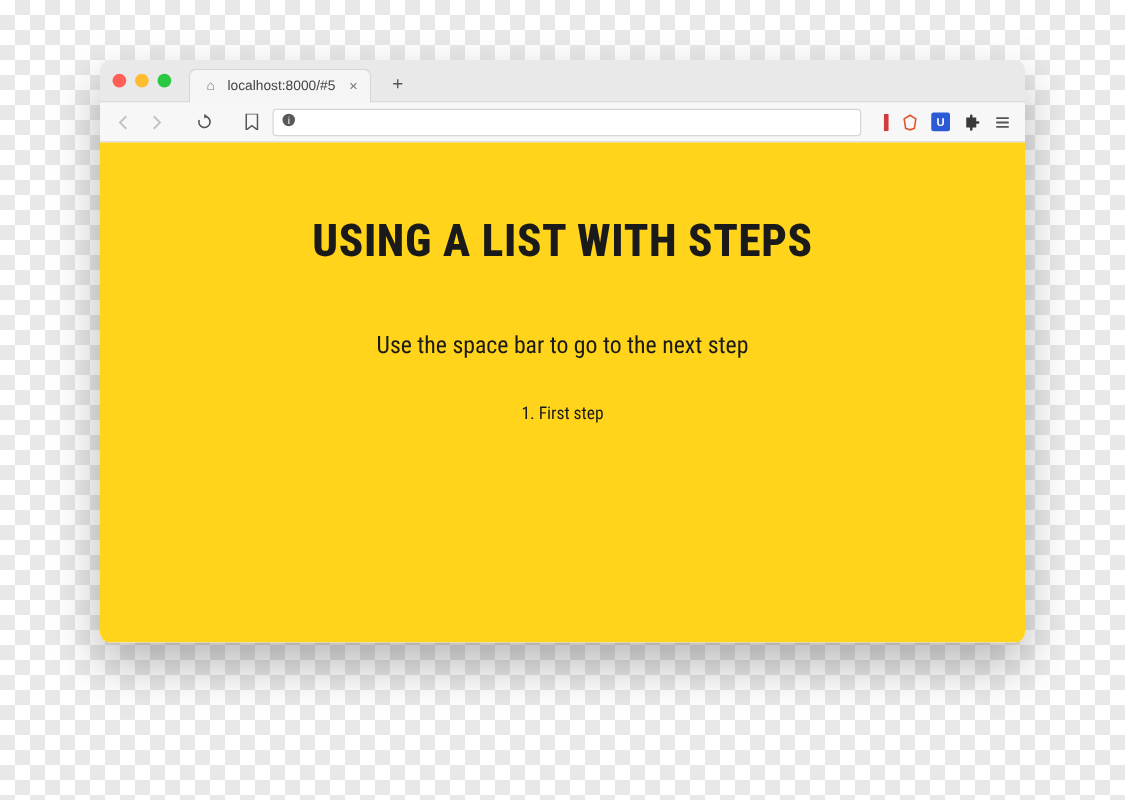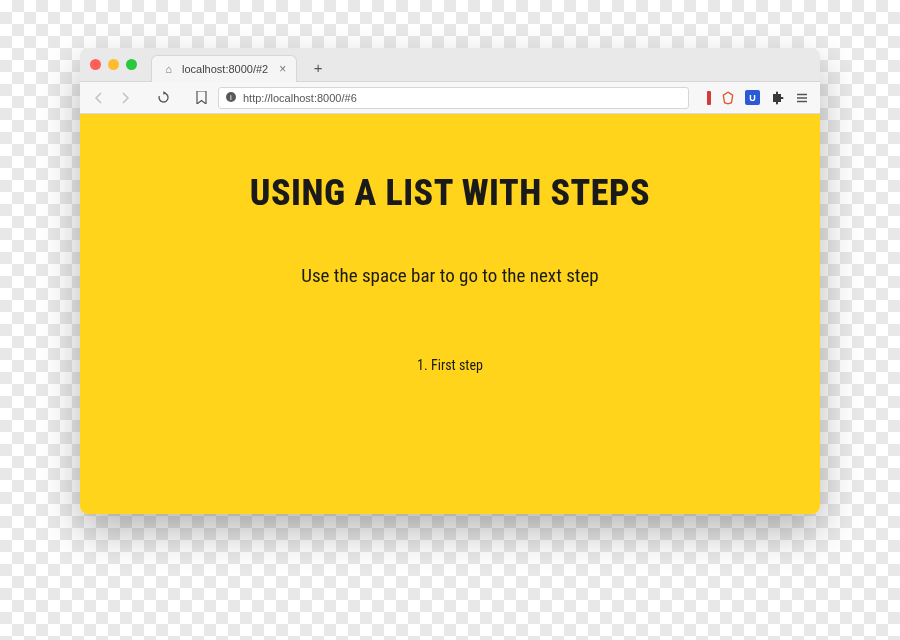--- a/index.html
+++ b/index.html
@@ -117,42 +117,42 @@
     .content h1 {
       font-size: 36px;
       font-weight: 800;
       letter-spacing: 0.5px;
       text-transform: uppercase;
       margin-bottom: 50px;
       font-stretch: condensed;
     }
     .content .subtitle {
       font-size: 19px;
-      margin-bottom: 70px;
+      margin-bottom: 36px;
       font-stretch: condensed;
     }
     .content .step {
       font-size: 14px;
       font-stretch: condensed;
     }
   </style>
 </head>
 <body>
 
 <div class="window">
 
   <div class="title-bar">
     <div class="traffic-lights">
       <div class="tl red"></div>
       <div class="tl yellow"></div>
       <div class="tl green"></div>
     </div>
     <div class="tab">
       <span class="favicon">⌂</span>
-      <span>localhost:8000/#2</span>
+      <span>localhost:8000/#5</span>
       <span class="close">×</span>
     </div>
     <div class="new-tab">+</div>
   </div>
 
   <div class="toolbar">
     <div class="tb-btn dim">
       <svg width="12" height="12" viewBox="0 0 12 12">
           <path d="M8 1 L3 6 L8 11" fill="none" stroke="currentColor" stroke-width="1.5"></path>
         </svg>
@@ -175,21 +175,20 @@
           <path d="M1 0 H10 V13 L5.5 9.5 L1 13 Z" fill="none" stroke="currentColor" stroke-width="1.2"></path>
         </svg>
     </div>
     <div class="url-bar">
       <span class="info-icon">
         <svg width="12" height="12" viewBox="0 0 12 12">
             <circle cx="6" cy="6" r="5" fill="#595959"></circle>
             <text x="6" y="9" text-anchor="middle" font-size="8" fill="#fff" font-family="Arial">i</text>
           </svg>
       </span>
-      <span class="url-text">http://localhost:8000/#6</span>
     </div>
     <div class="toolbar-right">
       <div class="tb-btn" style="width:4px;height:16px;">
         <svg width="4" height="14" viewBox="0 0 4 14">
             <rect x="0" y="0" width="4" height="14" rx="1" fill="#d13b3b"></rect>
           </svg>
       </div>
       <div class="ext-icon brave">
         <svg viewBox="0 0 24 24">
             <path d="M12 2 L20 7 L18 20 L12 22 L6 20 L4 7 Z" fill="none" stroke="#e2562c" stroke-width="2.2"></path>

